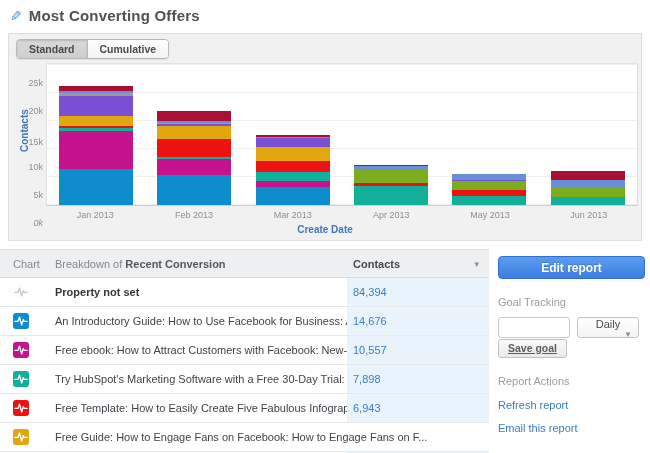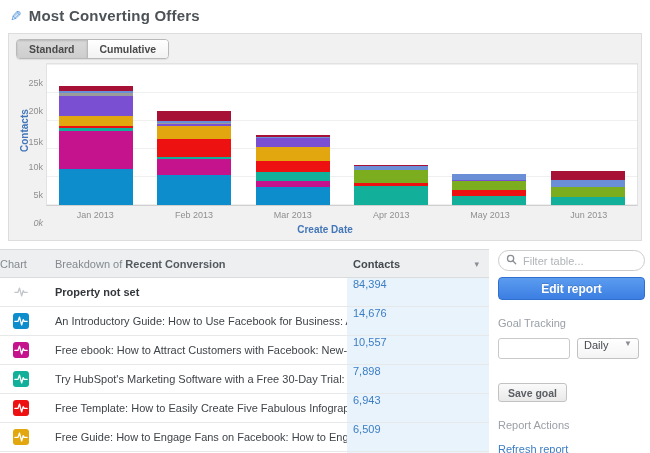--- a/index.html
+++ b/index.html
@@ -45,31 +45,31 @@
   .xticks .xt { flex:1; text-align:center; font-size:9px; color:#8f8f8f; }
   .x-axis-label { position:absolute; left:0; top:190px; width:100%; text-align:center;
                   font-size:10px; font-weight:bold; color:#4276b8; }
 
   
   .table-area { position:absolute; left:0px; top:249px; width:489px; }
   .thead {
     display:flex; align-items:center; height:29px; background:#edeff1;
     border-top:1px solid #d9dbdd; border-bottom:1px solid #d9dbdd; font-size:11px;
   }
-  .col-chart { width:55px; color:#85898d; }
+  .col-chart { width:55px; padding-left:13px; color:#85898d; }
   .col-name  { flex:1; color:#85898d; }
   .col-name b { color:#55595e; }
   .col-contacts { width:142px; padding-left:6px; color:#45494e; font-weight:bold; display:flex; align-items:center; }
   .sort-caret { margin-left:auto; margin-right:10px; color:#8a8e93; font-size:9px; font-weight:normal; }
   .trow { display:flex; align-items:stretch; height:29px; border-bottom:1px solid #e6e8ea; background:#fff; font-size:11px; }
   .trow .c-chart { width:55px; display:flex; align-items:center; padding-left:13px; }
   .trow .c-name  { flex:1; display:flex; align-items:center; color:#3f4449; padding-right:8px;
                    white-space:nowrap; overflow:hidden; }
   .trow.bold .c-name { font-weight:bold; color:#33373b; }
-  .trow .c-contacts { width:142px; background:#e9f3fb; display:flex; padding-left:6px; }
+  .trow .c-contacts { width:142px; background:#e9f3fb; display:flex; align-items:center; padding-left:6px; }
   .trow .c-contacts span { color:#3c7dc4; }
   .pulse-badge { width:16px; height:16px; border-radius:3px; display:flex; align-items:center; justify-content:center; }
   .pulse-badge svg { display:block; }
 
   
   .sidebar { position:absolute; left:498px; top:250px; width:147px; }
   .filter-wrap { position:relative; width:100%; }
   .filter-input {
     width:100%; height:21px; border:1px solid #cccccc; border-radius:11px; background:#fff;
     font-family:"Liberation Sans", sans-serif; font-size:11px; color:#444; padding:0 8px 0 24px; outline:none;
@@ -80,27 +80,27 @@
   .edit-report-btn {
     margin-top:6px; width:100%; height:23px; border:1px solid #2f6fce; border-radius:4px;
     background:linear-gradient(#5b9cf0,#3c7ee2); color:#fff; font-weight:bold; font-size:12px;
     font-family:"Liberation Sans", sans-serif; cursor:pointer; text-shadow:0 -1px 0 rgba(0,0,0,.15);
   }
   .side-heading { margin-top:17px; font-size:11px; color:#9aa0a6; }
   .goal-row { margin-top:9px; display:flex; gap:7px; }
   .goal-input { width:72px; height:21px; border:1px solid #c9c9c9; border-radius:3px;
                 font-family:"Liberation Sans", sans-serif; font-size:11px; padding:0 5px; outline:none; background:#fff; }
   .freq-select { width:62px; height:21px; border:1px solid #c2c2c2; border-radius:3px;
-                 background:linear-gradient(#ffffff,#f4f4f4); display:flex; align-items:flex-start;
-                 font-size:11px; color:#45494e; padding:0 6px; cursor:pointer; }
+                 background:linear-gradient(#ffffff,#f4f4f4); display:flex; align-items:center;
+                 font-size:11px; color:#45494e; padding:0 6px; cursor:pointer;flex-direction:column; }
   .freq-select .caret { margin-left:auto; color:#8a8e93; font-size:8px; }
   .save-goal-btn {
-    margin-top:24px; height:19px; padding:0 9px; border:1px solid #c2c2c2; border-radius:3px;
+    margin-top:0; height:19px; padding:0 9px; border:1px solid #c2c2c2; border-radius:3px;
     background:linear-gradient(#fafafa,#e9e9e9); font-size:10.5px; font-weight:bold; color:#5a5e63;
-    font-family:"Liberation Sans", sans-serif; cursor:pointer;
+    font-family:"Liberation Sans", sans-serif; cursor:pointer;text-decoration:underline;
   }
   .action-link { margin-top:11px; font-size:11px; color:#3c7dc4; cursor:pointer; }
   .action-link:first-of-type { margin-top:12px; }
 </style>
 </head>
 <body>
 
 <div class="title-row">
   <span class="pencil-icon">✎</span>
   <span class="page-title">Most Converting Offers</span>
@@ -284,42 +284,30 @@
 
   <div class="trow">
     <div class="c-chart">
       <span class="pulse-badge" style="background: rgb(226, 167, 14);">
         <svg width="14" height="14" viewBox="0 0 16 16" fill="none">
           <polyline points="1,8.5 4.5,8.5 6.3,3.5 8.7,12.5 10.5,6.5 11.7,8.5 15,8.5" stroke-width="1.5" stroke-linejoin="round" stroke-linecap="round" stroke="#ffffff"></polyline>
         </svg>
       </span>
     </div>
     <div class="c-name">Free Guide: How to Engage Fans on Facebook: How to Engage Fans on F...</div>
-    <div class="c-contacts">
-      <span>6,509</span>
-    </div>
   </div>
 <div class="trow">
         <div class="c-chart"></div>
         <div class="c-name"></div>
         <div class="c-contacts"></div>
       </div>
     </div>
 </div>
 
 <div class="sidebar">
-  <div class="filter-wrap">
-    <span class="search-icon">
-      <svg width="11" height="11" viewBox="0 0 12 12" fill="none">
-        <circle cx="5" cy="5" r="3.4" stroke="#8a8e93" stroke-width="1.4"></circle>
-        <line x1="7.6" y1="7.6" x2="10.6" y2="10.6" stroke="#8a8e93" stroke-width="1.4" stroke-linecap="round"></line>
-      </svg>
-    </span>
-    <input class="filter-input" type="text" placeholder="Filter table..." style="">
-  </div>
 
   <button class="edit-report-btn">Edit report</button>
 
   <div class="side-heading">Goal Tracking</div>
   <div class="goal-row">
     <input class="goal-input" type="text" value="" style="">
     <div class="freq-select">
       <span>Daily</span>
       <span class="caret">▼</span>
     </div>

